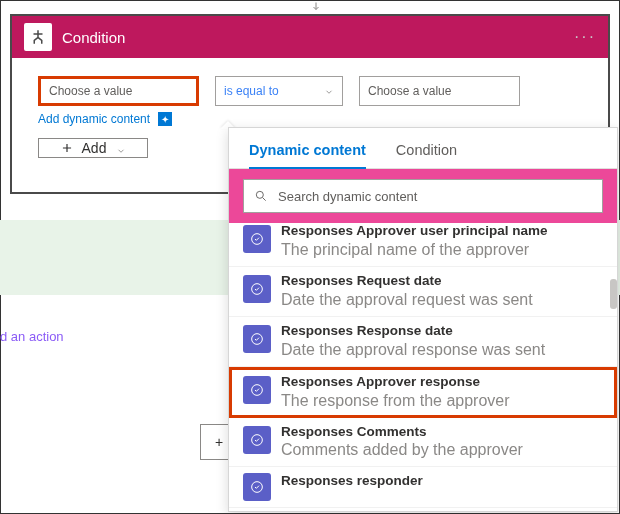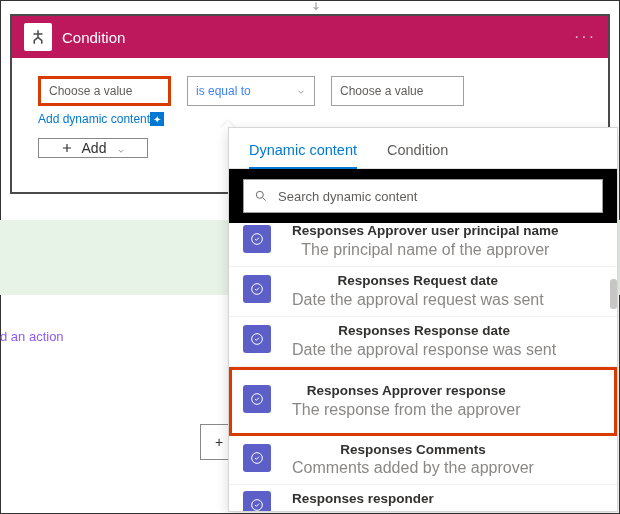--- a/index.html
+++ b/index.html
@@ -38,33 +38,33 @@
     display:flex; align-items:center; justify-content:center; margin-right:10px;
   }
   .icon-tile svg { width:18px; height:18px; fill:#4a4a4a; }
   .card-title { font-size:15px; font-weight:400; flex:1; }
   .more { letter-spacing:2px; color:#c8c8c8; font-size:16px; cursor:pointer; }
 
   .card-body { padding:18px 26px; position:relative; }
 
   .row1 { display:flex; gap:16px; align-items:flex-start; }
   .input-box {
-    height:30px; width:133px; border:1px solid #a19f9d; background:#fff;
+    height:30px; width:161px; border:1px solid #a19f9d; background:#fff;
     display:flex; align-items:center; padding:0 8px; color:#605e5c; font-size:12px;
   }
   .input-box.red { border:3px solid #d83b01; }
   .select-box {
     height:30px; width:128px; border:1px solid #a19f9d; background:#fff;
     display:flex; align-items:center; padding:0 8px; color:#3b82f6; font-size:12px;
     justify-content:space-between;
   }
   .chev { width:10px; height:10px; }
   .chev svg { width:10px; height:10px; stroke:#605e5c; fill:none; stroke-width:1.5; }
 
-  .dyn-link { color:#0078d4; font-size:12px; margin-top:6px; display:flex; align-items:center; gap:0; }
+  .dyn-link { color:#0078d4; font-size:12px; margin-top:6px; display:flex; align-items:center; gap:8px; }
   .dyn-link .plusq { width:14px; height:14px; background:#0078d4; color:#fff; font-size:10px; display:inline-flex; align-items:center; justify-content:center; }
 
   .add-btn {
     margin-top:12px; height:20px; width:110px; border:1px solid #8a8886; background:#fff;
     display:flex; align-items:center; justify-content:center; gap:8px; font-size:14px; color:#323130;
   }
   .add-btn .chev { margin-left:2px; }
 
   
   .greenbar { position:absolute; left:0; right:0; top:220px; height:75px; background:#e8f3e8; }
@@ -87,41 +87,41 @@
     display:flex; flex-direction:column;
   }
   .panel-caret {
     position:absolute; left:220px; top:121px;
     width:0; height:0; border-left:8px solid transparent; border-right:8px solid transparent;
     border-bottom:8px solid #fff;
     filter: drop-shadow(0 -1px 1px rgba(0,0,0,0.1));
   }
   .tabs { display:flex; gap:30px; padding:10px 20px 0 20px; border-bottom:1px solid #e1dfdd; }
   .tab { font-size:14.5px; color:#605e5c; padding:4px 0 10px 0; cursor:pointer; position:relative; }
-  .tab.active { color:#0078d4; }
+  .tab.active { color:#0078d4;font-weight:bold; }
   .tab.active::after { content:""; position:absolute; left:0; right:0; bottom:-1px; height:2px; background:#0078d4; }
 
-  .searchwrap { padding:10px 14px; background:#000000; }
+  .searchwrap { padding:10px 14px; background:#ec4899; }
   .searchbox { height:34px; background:#fff; border:1px solid #a19f9d; display:flex; align-items:center; padding:0 10px; gap:10px; color:#605e5c; }
   .searchbox svg { width:14px; height:14px; stroke:#605e5c; fill:none; stroke-width:1.6; }
 
   .list { flex:1; overflow:hidden; position:relative; }
   .list-inner { padding-top:0; }
-  .item { display:flex; gap:21px; padding:6px 14px; border-bottom:1px solid #f1f1f1; align-items:flex-start; cursor:pointer;text-align:center; }
+  .item { display:flex; gap:10px; padding:6px 14px; border-bottom:1px solid #f1f1f1; align-items:flex-start; cursor:pointer; }
   .item.cut { padding-top:0; }
   .item .ic {
     width:28px; height:28px; background:#5b5fc7; border-radius:3px; margin-top:2px;
     display:flex; align-items:center; justify-content:center; flex-shrink:0;
   }
   .item .ic svg { width:16px; height:16px; fill:none; stroke:#fff; stroke-width:1.5; }
   .item .txt { display:flex; flex-direction:column; line-height:1.25; }
   .item .t1 { font-size:13.5px; font-weight:600; color:#323130; }
   .item .t2 { font-size:16px; color:#8a8886; }
   .item.no-desc .ic { margin-top:0; }
-  .item.highlight { border:3px solid #d83b01; padding:13px 11px; }
+  .item.highlight { border:3px solid #d83b01; padding:4px 11px; }
 
   .scrollthumb { position:absolute; right:0; top:56px; width:7px; height:30px; background:#c8c6c4; border-radius:3px; }
 
 </style>
 </head>
 <body>
 
 <div class="frame"></div>
 
 <div class="arrow-down">

